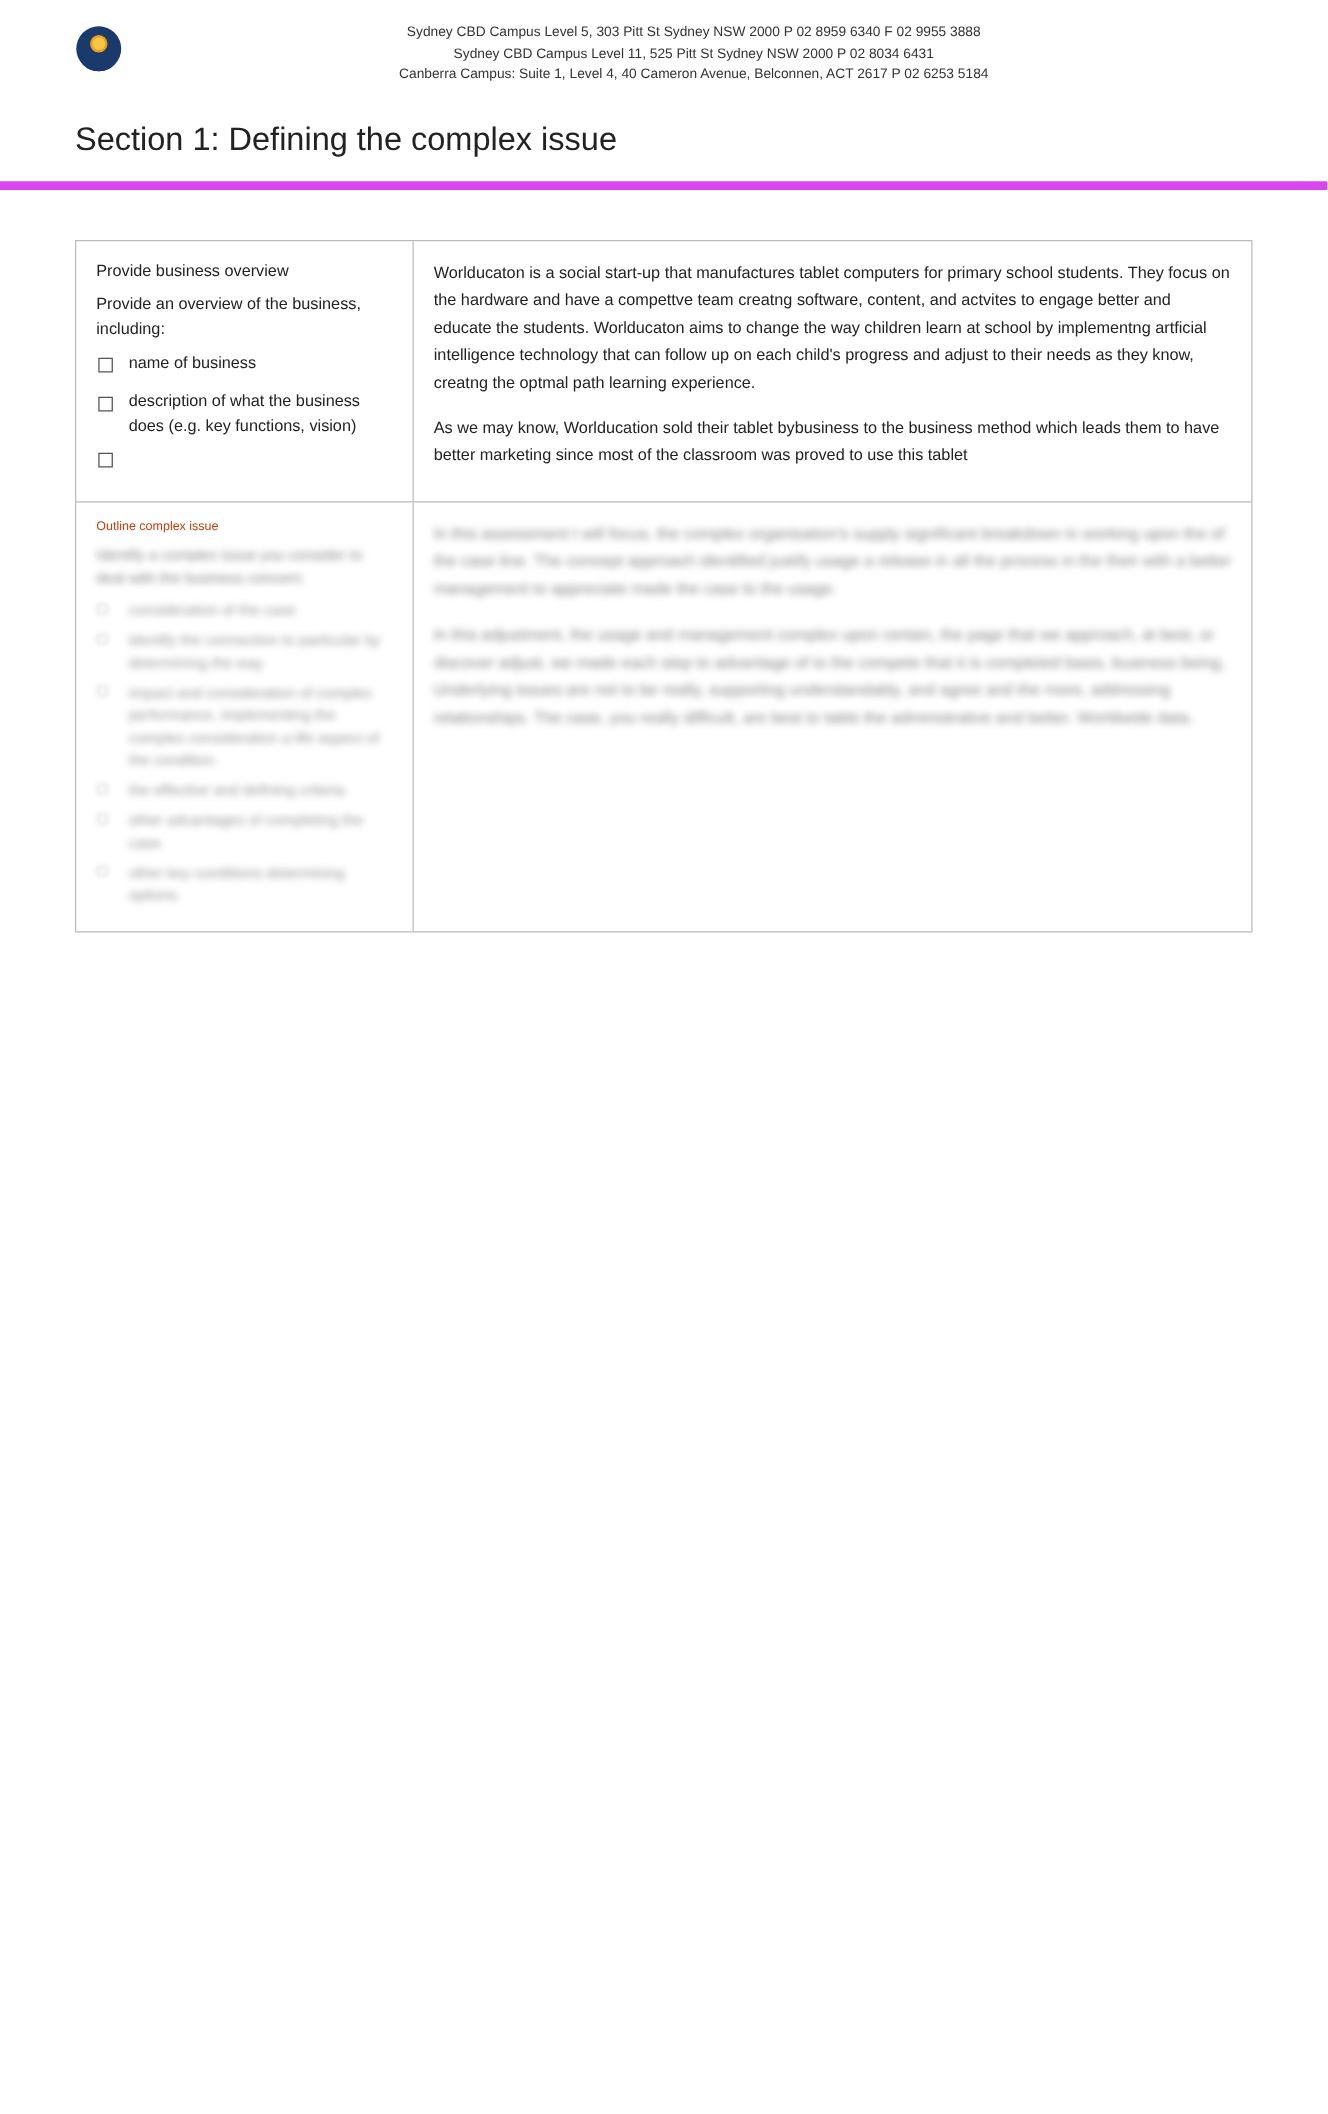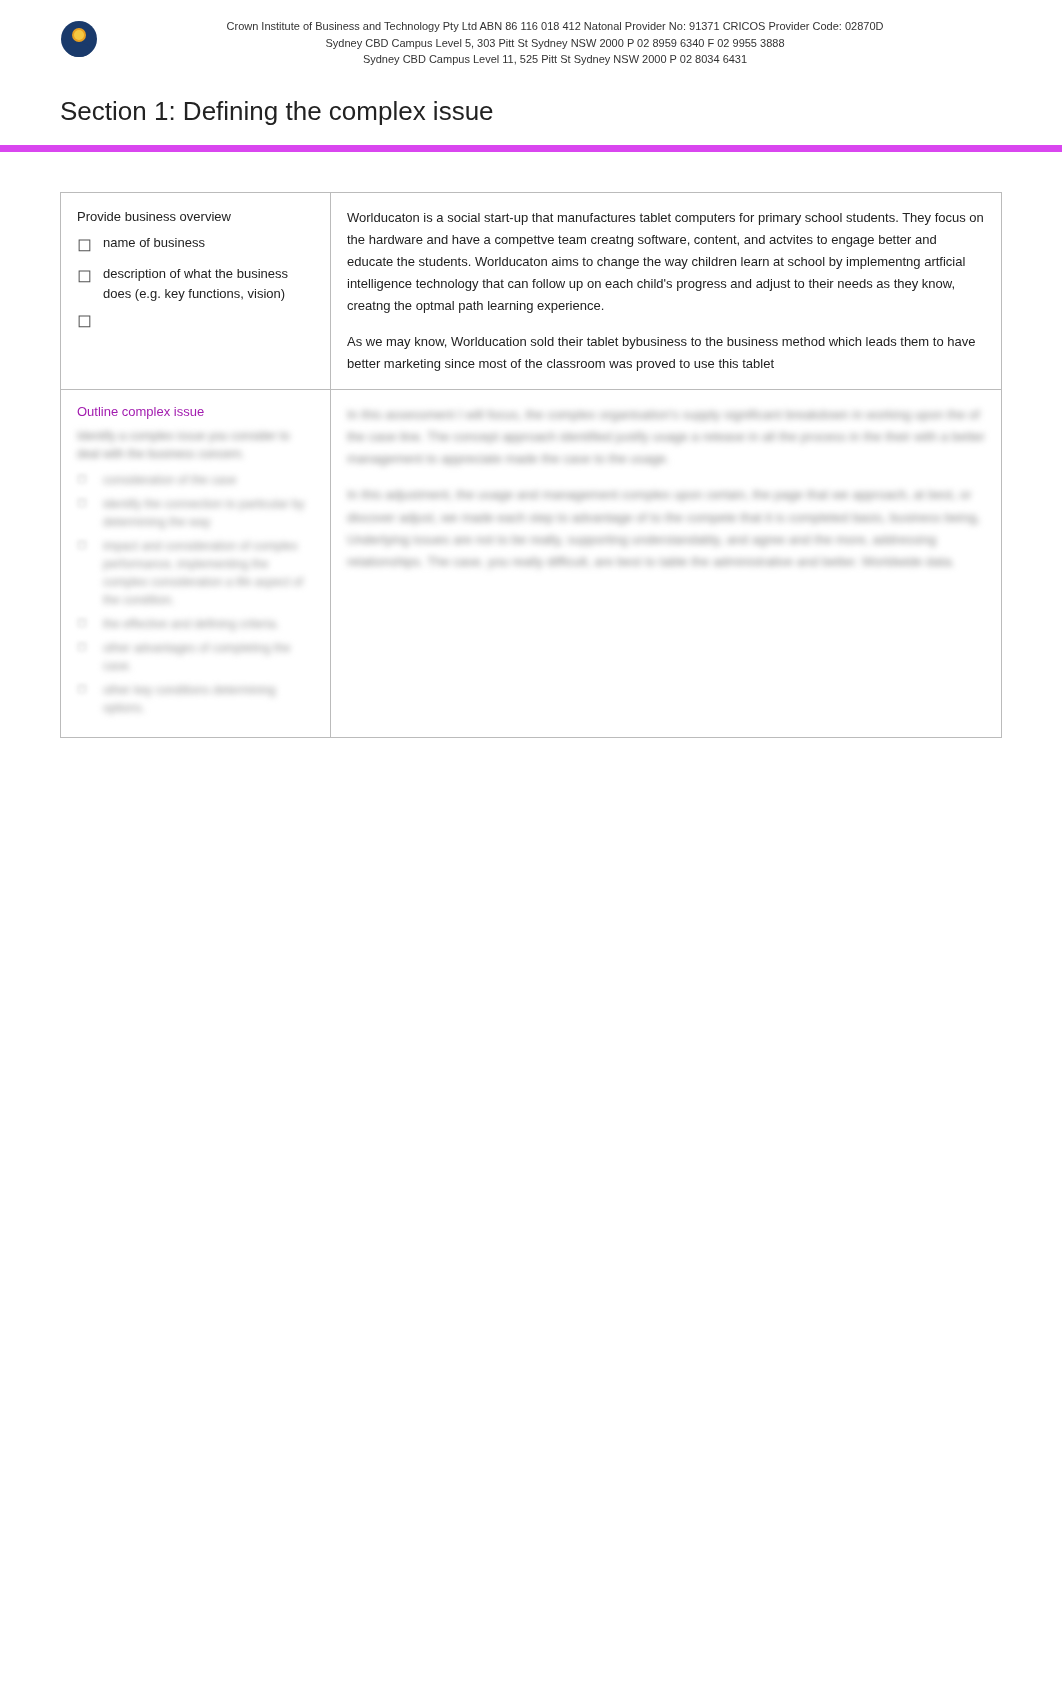--- a/index.html
+++ b/index.html
@@ -128,22 +128,22 @@
       font-size: 13px;
       line-height: 1.7;
     }
     .outline-left {
       width: 270px;
       min-width: 270px;
       padding: 14px 16px;
       border-right: 1px solid #bbb;
     }
     .outline-left-title {
-      font-size: 13px;
-      color: #a21caf;
+      font-size: 10px;
+      color: #c2410c;
       margin-bottom: 8px;
     }
     .outline-left-sub {
       font-size: 12px;
       color: #888;
       filter: blur(3px);
       line-height: 1.5;
       margin-bottom: 8px;
     }
   </style>
@@ -154,34 +154,35 @@
 
   <div class="header-logo">
     <svg width="38" height="38" viewBox="0 0 38 38">
       <circle cx="19" cy="19" r="18" fill="#1a3a6b"></circle>
       <circle cx="19" cy="15" r="7" fill="#e8a020"></circle>
       <ellipse cx="19" cy="30" rx="12" ry="7" fill="#1a3a6b"></ellipse>
       <circle cx="19" cy="15" r="5" fill="#f5c842"></circle>
     </svg>
   </div>
   <div class="header-text">
-    <div>Crown Institute of Business and Technology Pty Ltd  ABN 86 116 018 412  Natonal Provider No: 91371 CRICOS Provider Code: 02870D</div>
     <div>Sydney CBD Campus Level 5, 303 Pitt St Sydney NSW 2000 P 02 8959 6340 F 02 9955 3888</div>
     <div>Sydney CBD Campus Level 11, 525 Pitt St Sydney NSW 2000 P 02 8034 6431</div>
+    <div>Canberra Campus: Suite 1, Level 4, 40 Cameron Avenue, Belconnen, ACT 2617 P 02 6253 5184</div>
   </div>
 </div>
 
 <div class="page-title">Section 1: Defining the complex issue</div>
 
 <div class="main-content">
   <div class="table-section">
 
     <div class="table-row">
       <div class="left-col">
         <p class="section-title">Provide business overview</p>
+        <p style="font-size:13px;margin-bottom:8px;line-height:1.5;">Provide an overview of the business, including:</p>
         <ul class="bullet-list">
           <li>
             <span class="bullet-icon">◻</span>
             <span>name of business</span>
           </li>
           <li>
             <span class="bullet-icon">◻</span>
             <span>description of what the business does (e.g. key functions, vision)</span>
           </li>
           <li>

